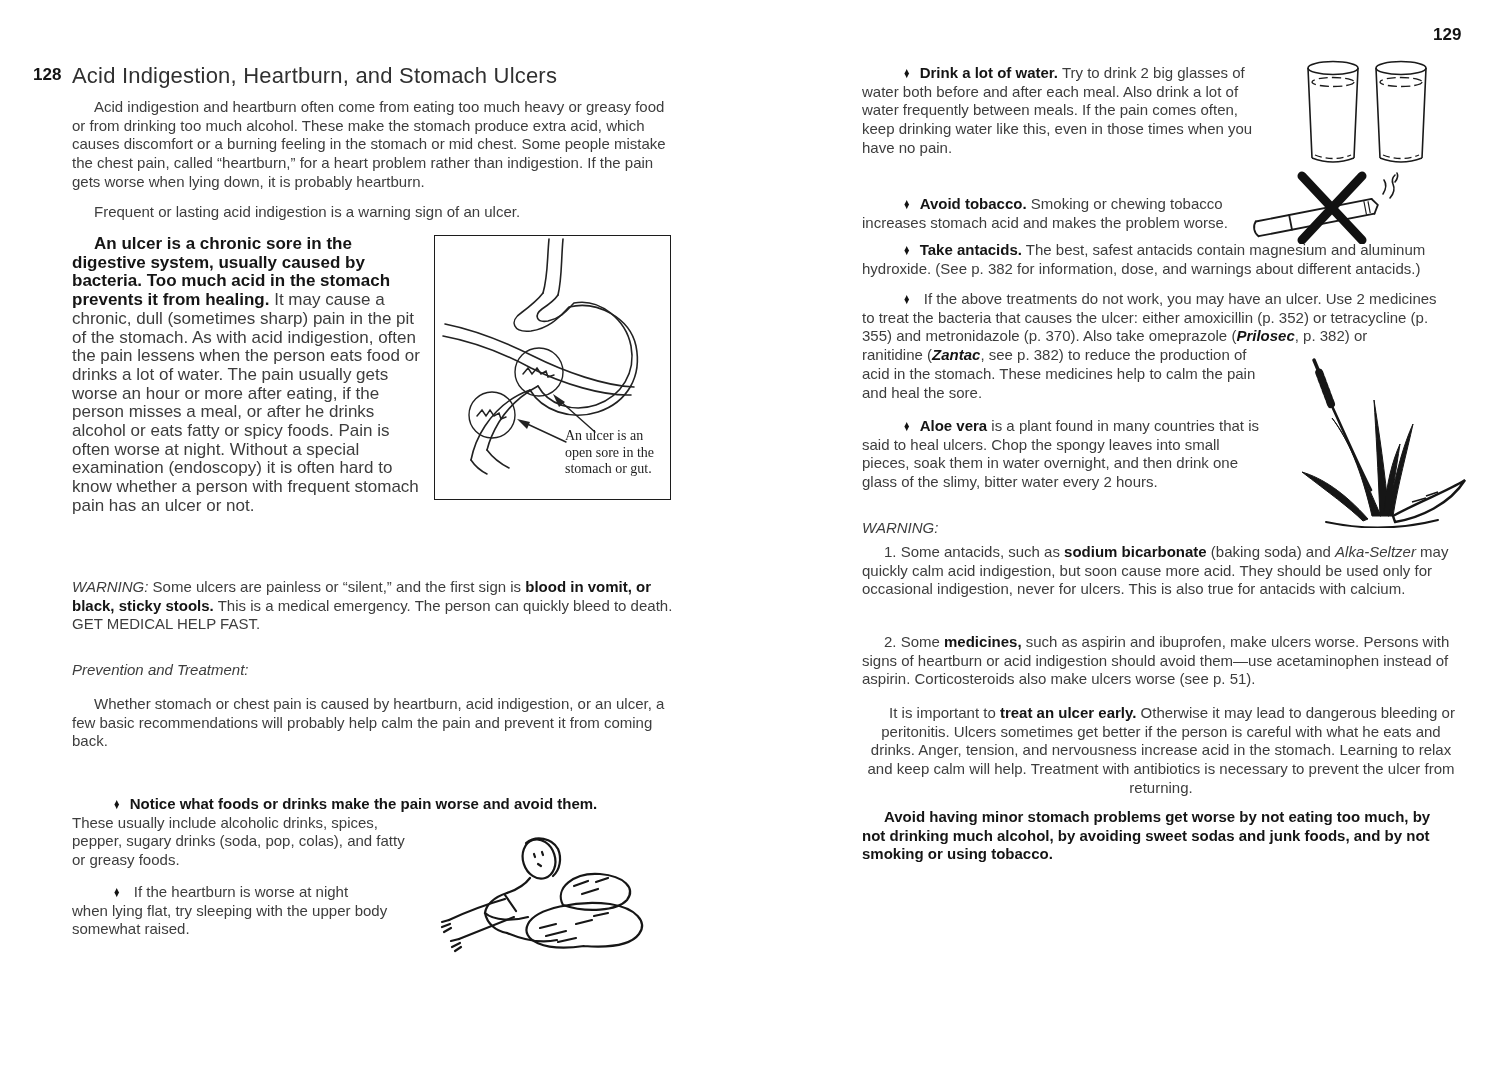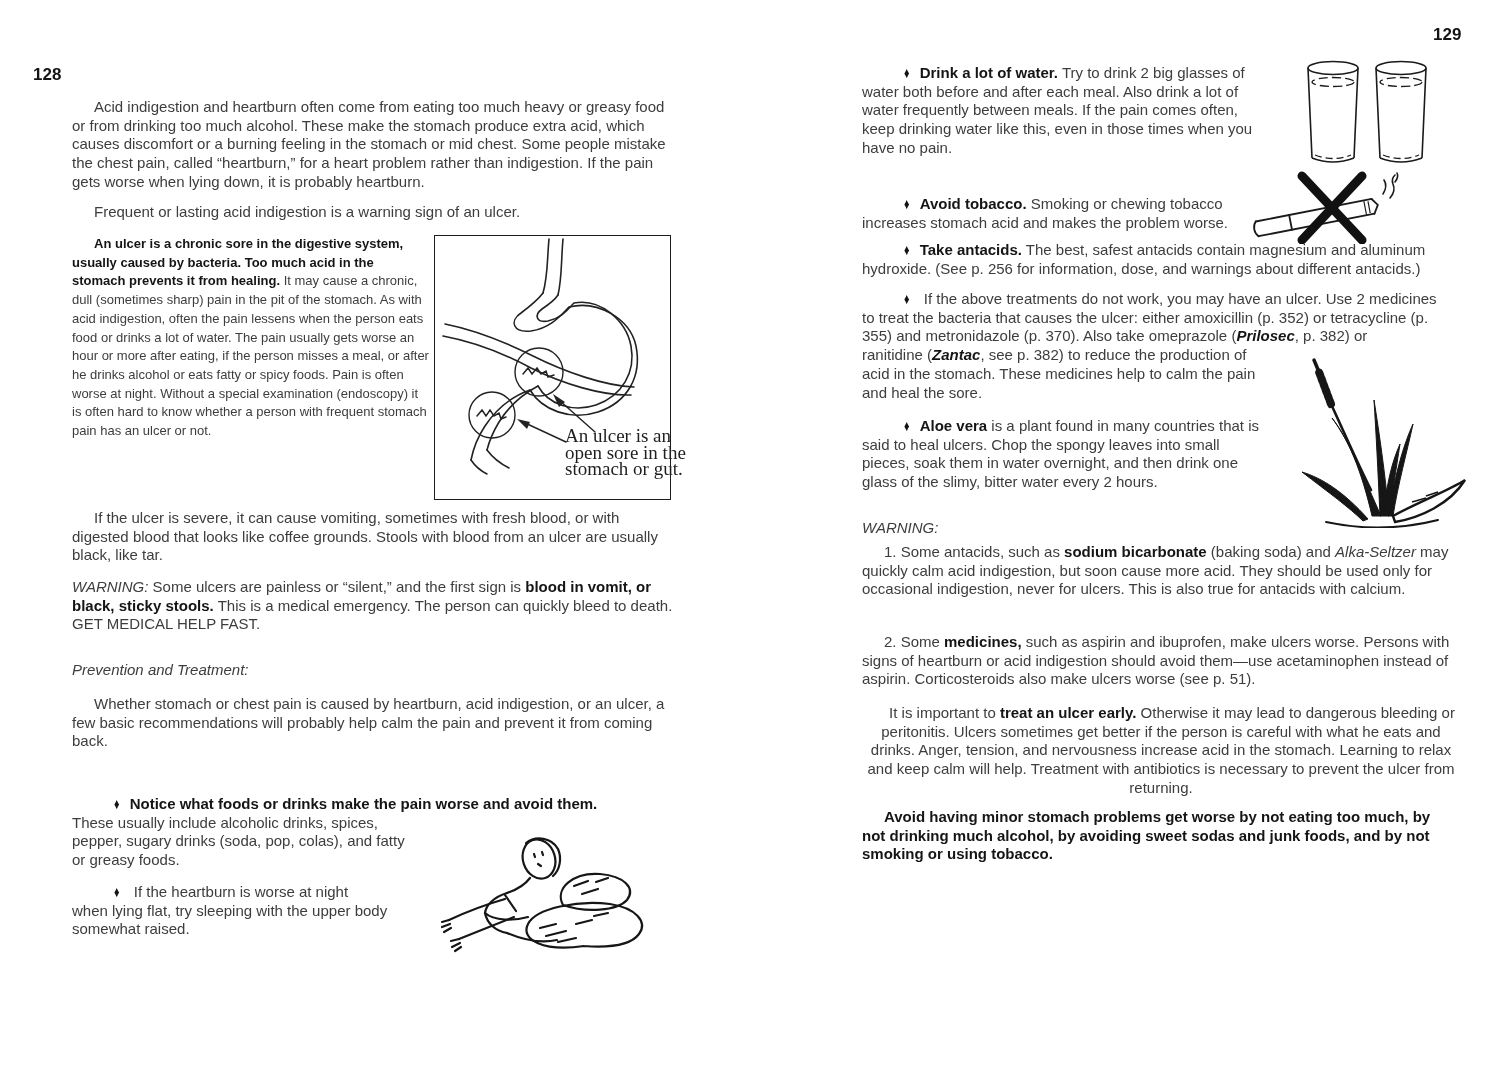--- a/index.html
+++ b/index.html
@@ -14,23 +14,23 @@
   .ind{text-indent:22px;}
   .sg-r{}
   .sg-b{font-weight:700;color:#151515;}
   .sg-i{font-style:italic;}
   .sg-bi{font-weight:700;font-style:italic;color:#151515;}
   .sg-d{display:inline-block;transform:scaleX(0.72);color:#131313;margin-right:6px;font-weight:700;}
   #l-title{left:72px;top:63px;font-size:22px;line-height:26px;color:#303030;letter-spacing:0.2px;}
   #l-intro{left:72px;top:98px;width:600px;}
   #l-sign{left:72px;top:203px;width:600px;}
   #l-ulcerrow{left:72px;top:235px;width:632px;display:flex;align-items:flex-start;}
-  #l-ulcertext{width:358px;font-size:13px;line-height:18.7px;color:#3d3d3d;text-indent:22px;}
+  #l-ulcertext{width:358px;font-size:17px;line-height:18.7px;color:#3d3d3d;text-indent:22px;}
   #l-figbox{position:relative;width:235px;height:263px;border:1.6px solid #1c1c1c;margin-left:4px;flex:0 0 auto;background:#fff;}
-  .figcap{position:absolute;left:130px;top:192px;font-family:"Liberation Serif",serif;font-size:19px;line-height:16.5px;color:#1f1f1f;white-space:nowrap;}
+  .figcap{position:absolute;left:130px;top:192px;font-family:"Liberation Serif",serif;font-size:14px;line-height:16.5px;color:#1f1f1f;white-space:nowrap;}
   #l-severe{left:72px;top:509px;width:606px;}
   #l-warning{left:72px;top:578px;width:614px;}
   #l-prevhead{left:72px;top:661px;}
   #l-whether{left:72px;top:695px;width:600px;}
   #l-b1{left:72px;top:763px;width:618px;}
   #l-b2{left:72px;top:795px;width:618px;}
   #l-b2 .b2rest{width:336px;}
   #l-b3{left:72px;top:883px;width:316px;}
   .figabs{position:absolute;}
   #fig-person{left:436px;top:812px;}
@@ -51,20 +51,21 @@
   svg{display:block;}
 </style>
 </head>
 <body>
 
 <div class="spread">
 
   <div class="pnum" id="pnum-left">128</div>
   <div class="pnum" id="pnum-right">129</div>
 
+  <div class="para" id="l-title">Acid Indigestion, Heartburn, and Stomach Ulcers</div>
 
   <div class="para ind" id="l-intro"><span class="sg-r">Acid indigestion and heartburn often come from eating too much heavy or greasy food or from drinking too much alcohol. These make the stomach produce extra acid, which causes discomfort or a burning feeling in the stomach or mid chest. Some people mistake the chest pain, called “heartburn,” for a heart problem rather than indigestion. If the pain gets worse when lying down, it is probably heartburn.</span></div>
   <div class="para ind" id="l-sign"><span class="sg-r">Frequent or lasting acid indigestion is a warning sign of an ulcer.</span></div>
 
   <div id="l-ulcerrow" class="para" style="padding:0;">
     <div id="l-ulcertext"><span class="sg-b">An ulcer is a chronic sore in the digestive system, usually caused by bacteria. Too much acid in the stomach prevents it from healing.</span><span class="sg-r"> It may cause a chronic, dull (sometimes sharp) pain in the pit of the stomach. As with acid indigestion, often the pain lessens when the person eats food or drinks a lot of water. The pain usually gets worse an hour or more after eating, if the person misses a meal, or after he drinks alcohol or eats fatty or spicy foods. Pain is often worse at night. Without a special examination (endoscopy) it is often hard to know whether a person with frequent stomach pain has an ulcer or not.</span></div>
     <div id="l-figbox">
       <svg width="232" height="260" viewBox="0 0 232 260">
         <g fill="none" stroke="#222" stroke-width="1.6" stroke-linecap="round">
 
@@ -96,21 +97,20 @@
         <polygon points="82,183 95,186 92,193" fill="#222"></polygon>
       </svg>
       <div class="figcap">
         <div>An ulcer is an</div>
         <div>open sore in the</div>
         <div>stomach or gut.</div>
       </div>
     </div>
   </div>
 
-  <div class="para ind" id="l-severe"><span class="sg-r">If the ulcer is severe, it can cause vomiting, sometimes with fresh blood, or with digested blood that looks like coffee grounds. Stools with blood from an ulcer are usually black, like tar.</span></div>
   <div class="para" id="l-warning"><span class="sg-i">WARNING:</span><span class="sg-r"> Some ulcers are painless or “silent,” and the first sign is </span><span class="sg-b">blood in vomit, or black, sticky stools.</span><span class="sg-r"> This is a medical emergency. The person can quickly bleed to death. GET MEDICAL HELP FAST.</span></div>
   <div class="para" id="l-prevhead"><span class="sg-i">Prevention and Treatment:</span></div>
   <div class="para ind" id="l-whether"><span class="sg-r">Whether stomach or chest pain is caused by heartburn, acid indigestion, or an ulcer, a few basic recommendations will probably help calm the pain and prevent it from coming back.</span></div>
 
   <div class="para" id="l-b2">
     <div class="ind"><span class="sg-d">♦</span><span class="sg-b">Notice what foods or drinks make the pain worse and avoid them.</span></div>
     <div class="b2rest"><span class="sg-r">These usually include alcoholic drinks, spices, pepper, sugary drinks (soda, pop, colas), and fatty or greasy foods.</span></div>
   </div>
 
   <div class="para ind" id="l-b3"><span class="sg-d">♦</span><span class="sg-r"> If the heartburn is worse at night when lying flat, try sleeping with the upper body somewhat raised.</span></div>
@@ -180,21 +180,21 @@
         <path d="M144,30 q6,-7 3,-14 q-2,-5 2,-9"></path>
         <path d="M149,14 q4,-5 2,-9"></path>
       </g>
       <g stroke="#111" stroke-width="9" stroke-linecap="round">
         <path d="M56,8 L116,72"></path>
         <path d="M116,8 L56,72"></path>
       </g>
     </svg>
   </div>
 
-  <div class="para ind" id="r-antacids"><span class="sg-d">♦</span><span class="sg-b">Take antacids.</span><span class="sg-r"> The best, safest antacids contain magnesium and aluminum hydroxide. (See p. 256 for information, dose, and warnings about different antacids.)</span></div>
+  <div class="para ind" id="r-antacids"><span class="sg-d">♦</span><span class="sg-b">Take antacids.</span><span class="sg-r"> The best, safest antacids contain magnesium and aluminum hydroxide. (See p. 382 for information, dose, and warnings about different antacids.)</span></div>
 
   <div class="para" id="r-treat">
     <div class="ind"><span class="sg-d">♦</span><span class="sg-r"> If the above treatments do not work, you may have an ulcer. Use 2 medicines to treat the bacteria that causes the ulcer: either amoxicillin (p. 352) or tetracycline (p. 355) and metronidazole (p. 370). Also take omeprazole (</span><span class="sg-bi">Prilosec</span><span class="sg-r">, p. 382) or</span></div>
     <div class="narrow-b"><span class="sg-r">ranitidine (</span><span class="sg-bi">Zantac</span><span class="sg-r">, see p. 382) to reduce the production of acid in the stomach. These medicines help to calm the pain and heal the sore.</span></div>
   </div>
 
   <div class="para ind" id="r-aloe"><span class="sg-d">♦</span><span class="sg-b">Aloe vera</span><span class="sg-r"> is a plant found in many countries that is said to heal ulcers. Chop the spongy leaves into small pieces, soak them in water overnight, and then drink one glass of the slimy, bitter water every 2 hours.</span></div>
 
   <div class="figabs" id="fig-aloe">
     <svg width="178" height="178" viewBox="0 0 178 178">

